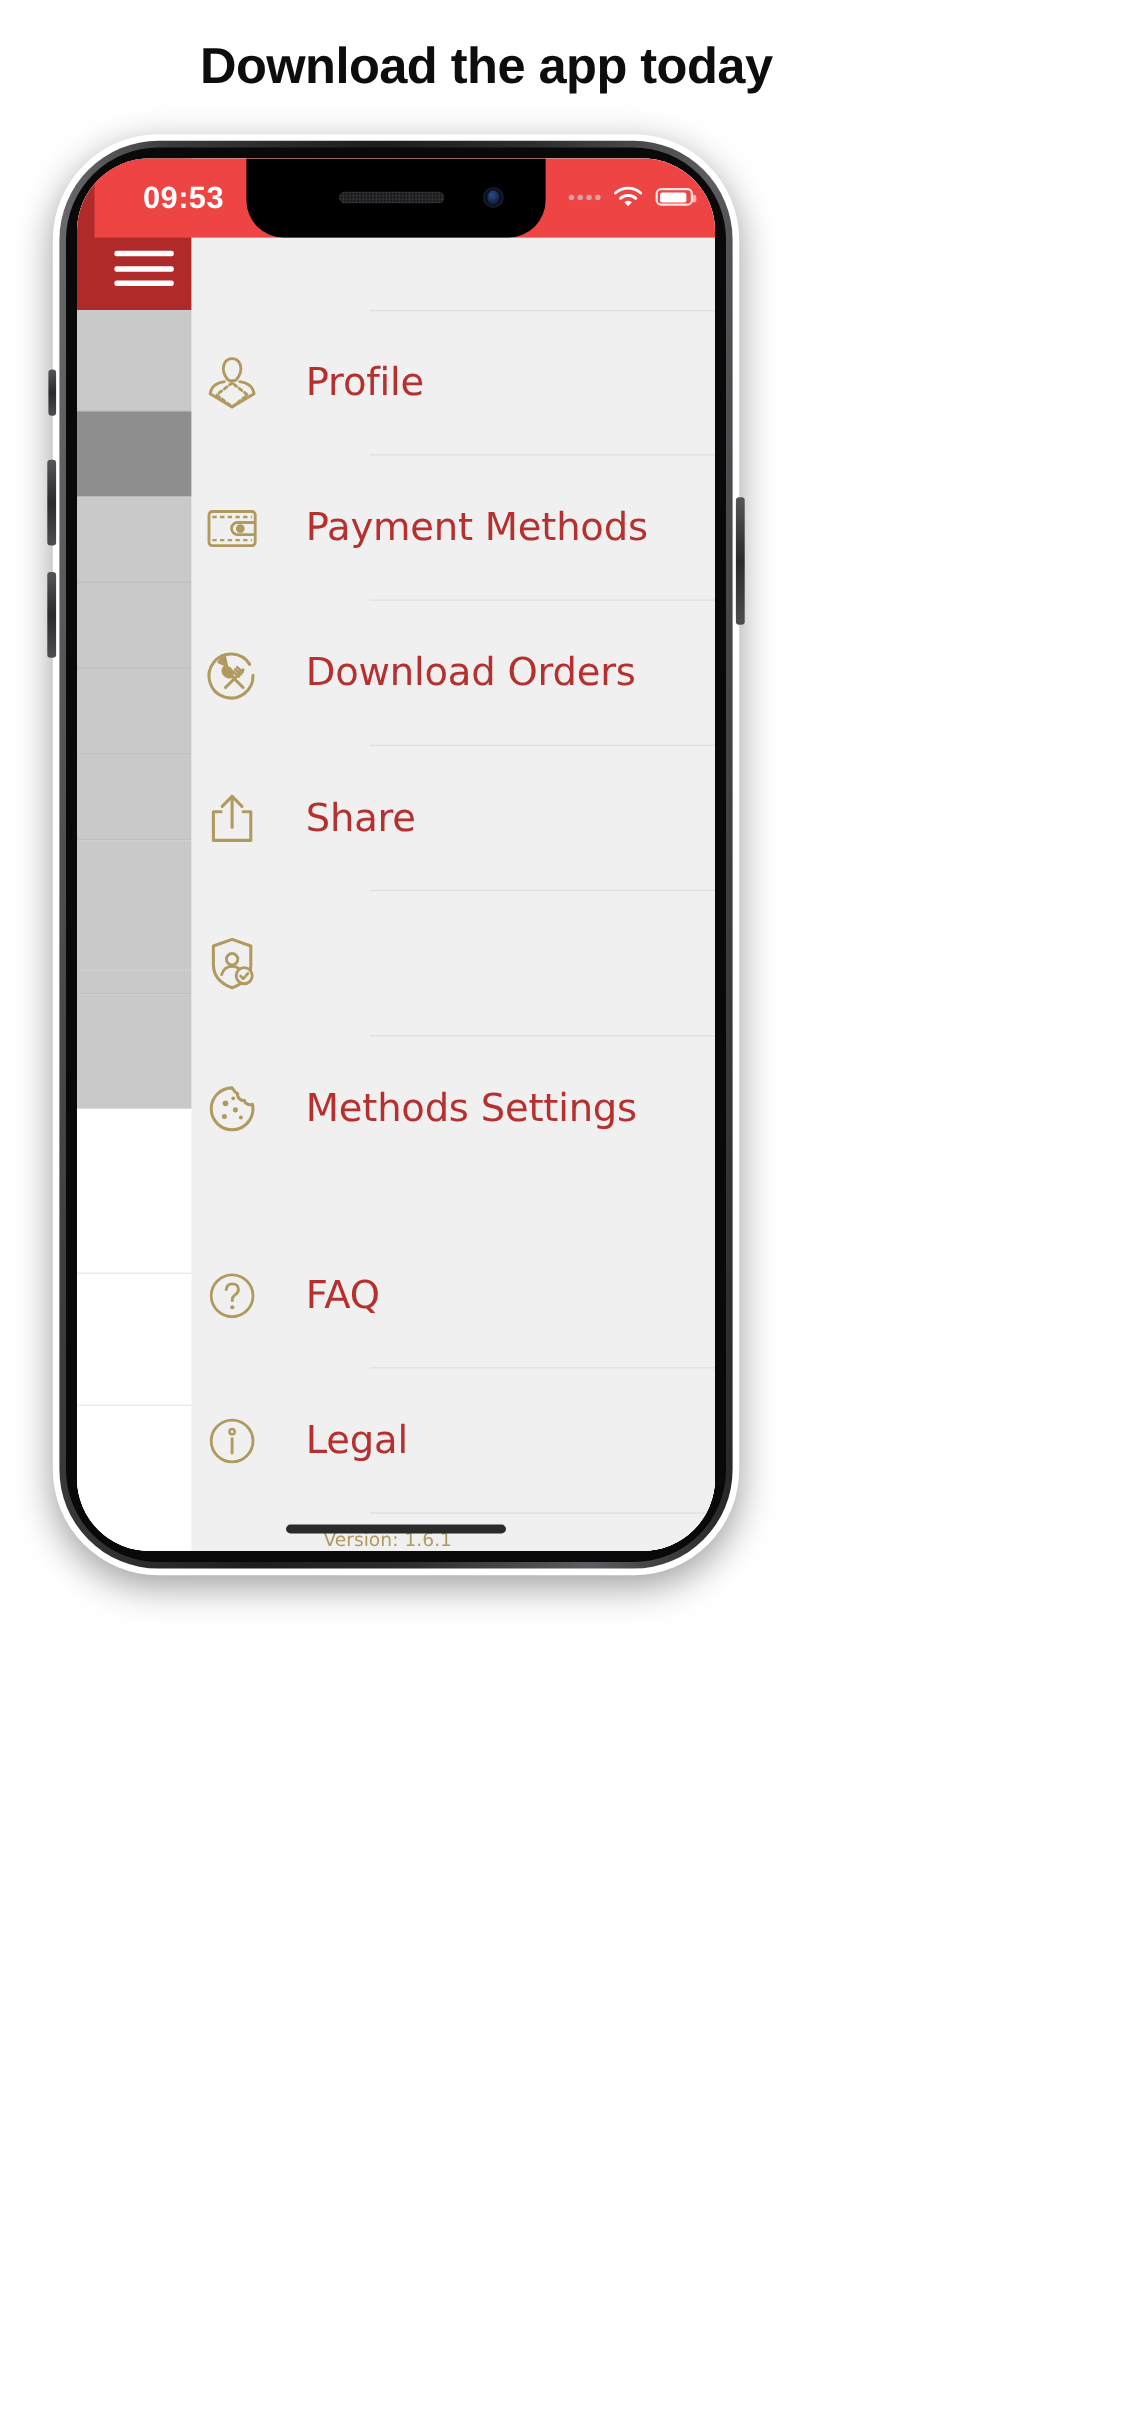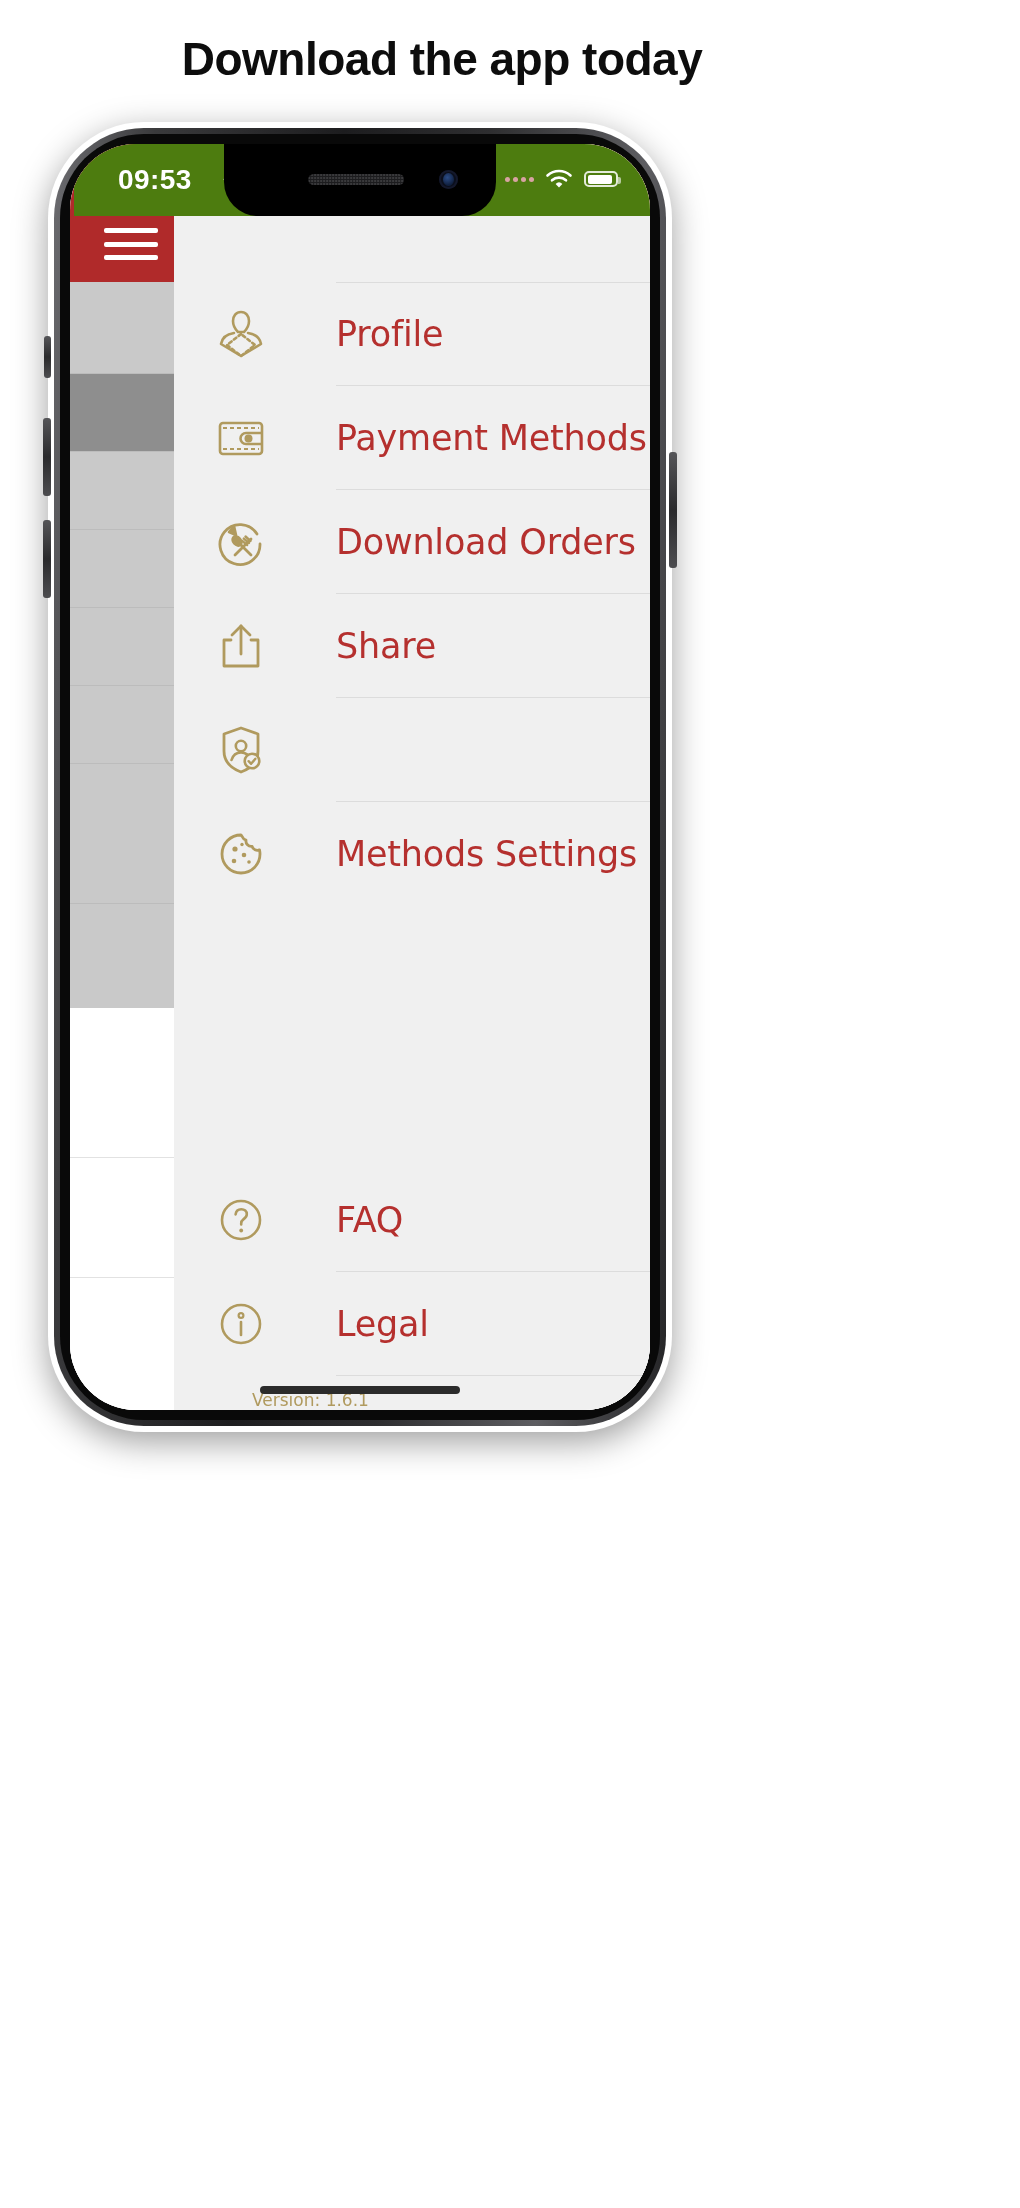--- a/index.html
+++ b/index.html
@@ -72,22 +72,22 @@
     border-radius:50%; background:#0b0f1c;
     box-shadow:inset 0 0 0 2px #14182b;
   }
   .cam::after{
     content:''; position:absolute; left:4px; top:3px; width:11px; height:13px;
     border-radius:50%; background:radial-gradient(circle at 40% 35%,#2c4c86,#10203f 70%);
   }
 
   
   .statusbar{
-    position:absolute; left:4px; top:0; width:100%; height:72px;
-    background:#4d7c0f; z-index:30;
+    position:absolute; left:16px; top:0; width:100%; height:72px;
+    background:#ef4444; z-index:30;
   }
   .sb-time{
     position:absolute; left:44px; top:20px;
     font-size:28px; font-weight:bold; color:#fff; letter-spacing:.4px;
   }
   .sb-loc{ position:absolute; left:146px; top:24px; }
   .sb-right{
     position:absolute; right:36px; top:24px;
     display:flex; align-items:center; gap:10px;
   }
@@ -135,39 +135,39 @@
     background:#f0f0f0; z-index:20;
     display:flex; flex-direction:column;
   }
   .drawer-top{ height:138px; flex:none; }
   .drawer-list{ flex:none; padding:0 0 0 0; }
   .drawer-spacer{ flex:1 1 auto; }
   .drawer-bottom{ flex:none; }
 
   .mrow{
     position:relative; display:flex; align-items:center;
-    height:104px; padding-left:30px;gap:28px;
+    height:132px; 
   }
   .mrow .sep{
     position:absolute; left:162px; right:0; bottom:0; height:1px; background:#dcdcdc;
   }
   .mrow.first::before{
     content:''; position:absolute; left:162px; right:0; top:0; height:1px; background:#dcdcdc;
   }
   .micon{
     width:74px; height:74px; flex:none;
     display:flex; align-items:center; justify-content:center;
     color:#b09a5e;
   }
   .mlabel{
     margin-left:30px; font-size:35px; color:#b5302e; letter-spacing:-.2px;
     font-family:"DejaVu Sans", sans-serif; font-weight:400;
   }
   .version{
-    padding-left:78px; padding-top:14px; font-size:17px; color:#b09a5e;
+    padding-left:120px; padding-top:14px; font-size:17px; color:#b09a5e;
     font-family:"DejaVu Sans", sans-serif;
   }
 
   
   .hamburger{
     position:absolute; left:30px; top:78px; width:62px; height:44px;
     display:flex; flex-direction:column; justify-content:space-between;
     padding:6px 4px; z-index:31;
   }
   .hamburger i{ display:block; height:5px; background:#fff; border-radius:2px;}

